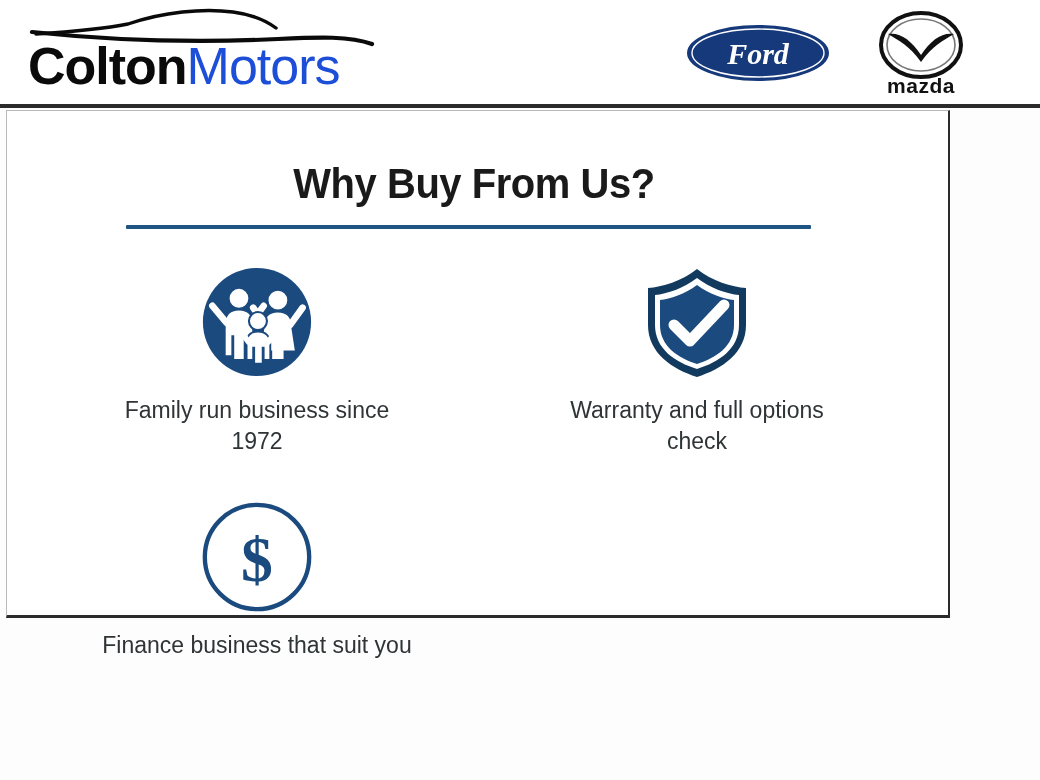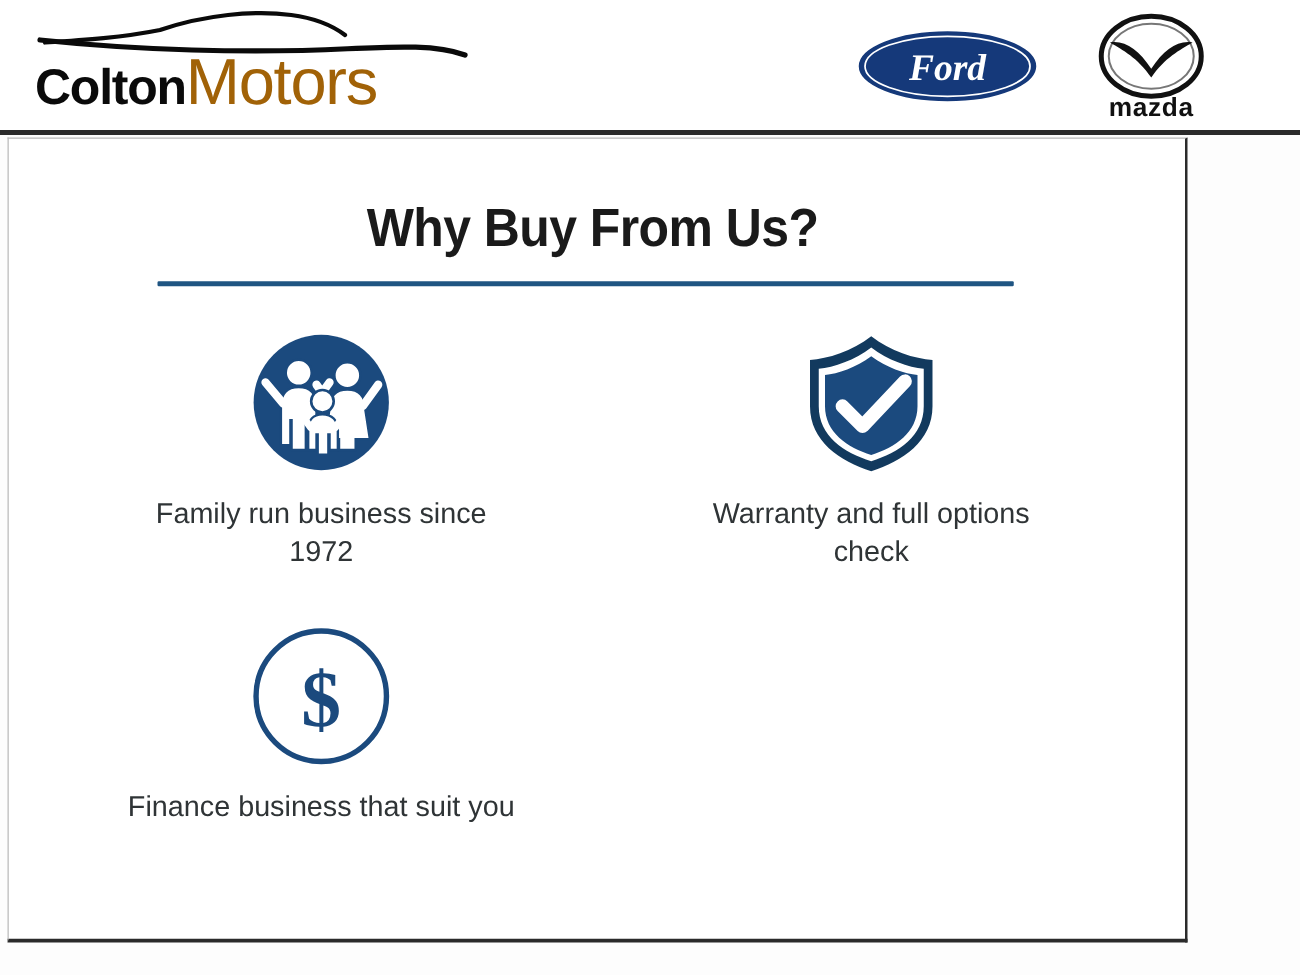--- a/index.html
+++ b/index.html
@@ -48,30 +48,30 @@
   .colton-wordmark {
     position: absolute;
     left: 0; top: 34px;
     width: 360px;
     white-space: nowrap;
     line-height: 1;
   }
   .wm-bold {
     font-family: "Liberation Sans", sans-serif;
     font-weight: bold;
-    font-size: 40px;
+    font-size: 52px;
     color: #0a0a0a;
     letter-spacing: -1px;
     text-align: center;
   }
   .wm-light {
     font-family: "Liberation Sans", sans-serif;
     font-weight: 400;
     font-size: 52px;
-    color: #a16207;
+    color: #1d4ed8;
     letter-spacing: -1px;
   }
 
   
   .ford-badge {
     position: absolute;
     left: 684px; top: 22px;
     width: 148px;
     height: 62px;
   }
@@ -81,21 +81,21 @@
     left: 866px; top: 10px;
     width: 110px;
     height: 90px;
   }
 
   
   .card {
     position: absolute;
     left: 6px; top: 110px;
     width: 944px;
-    height: 644px;
+    height: 508px;
     background: #ffffff;
     border: 1px solid #b9b9b9;
     border-bottom: 3px solid #2b2b2b;
     border-right: 2px solid #2b2b2b;
     box-sizing: border-box;
   }
 
   .card-title {
     position: absolute;
     left: 0; top: 48px;

